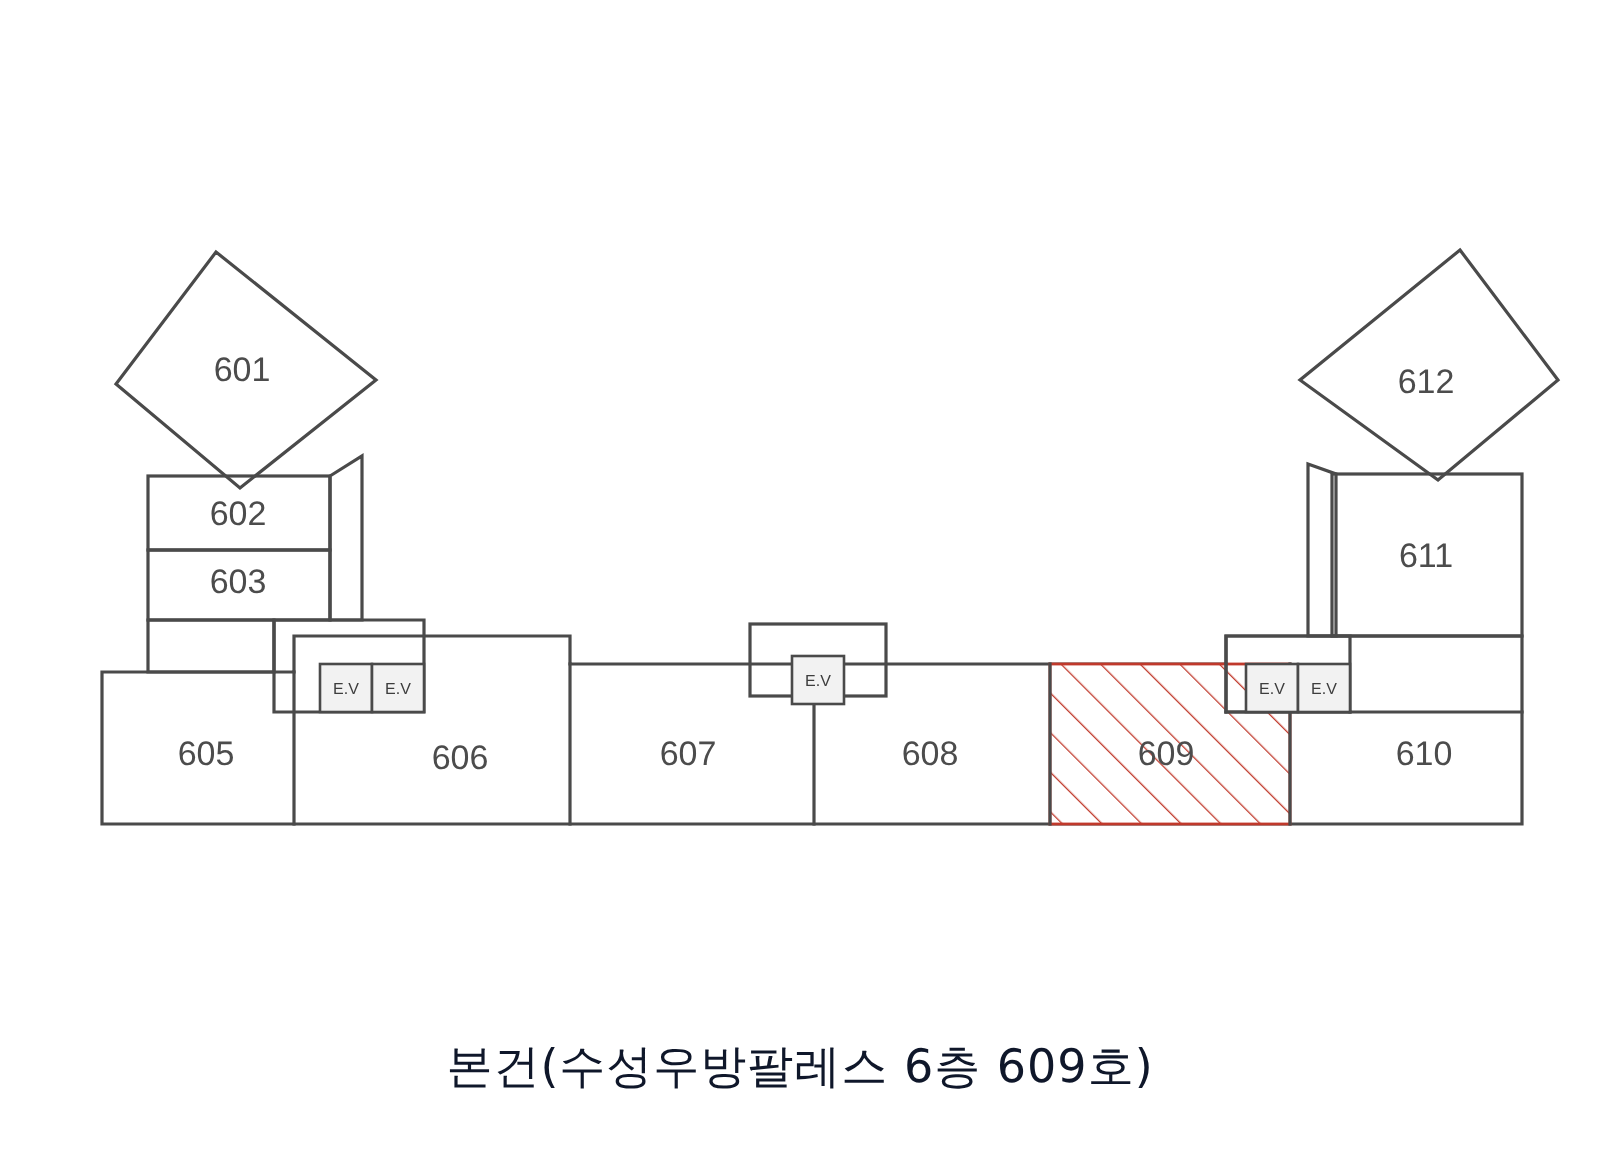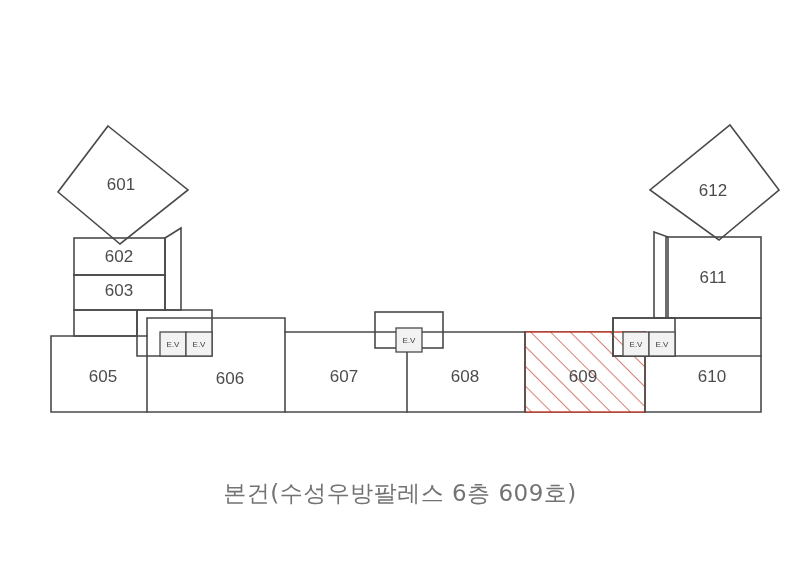--- a/index.html
+++ b/index.html
@@ -60,25 +60,26 @@
     font-family: "Liberation Sans", "DejaVu Sans", sans-serif;
     font-size: 8px;
     text-anchor: middle;
     dominant-baseline: middle;
   }
   .caption-text {
     position: absolute;
     left: 0;
     width: 800px;
     text-align: center;
-    color: #737373;
+    color: #0f172a;
     font-family: "DejaVu Sans", "Liberation Sans", sans-serif;
     font-size: 23px;
     letter-spacing: 0.5px;
     white-space: nowrap;
+    margin-top: 40px;
   }
 </style>
 </head>
 <body>
 
 <div id="plan-root">
 
   <svg id="floorplan" viewBox="0 0 800 584">
     <defs>
       <pattern id="redHatch" patternUnits="userSpaceOnUse" width="14" height="14" patternTransform="rotate(-45)">

